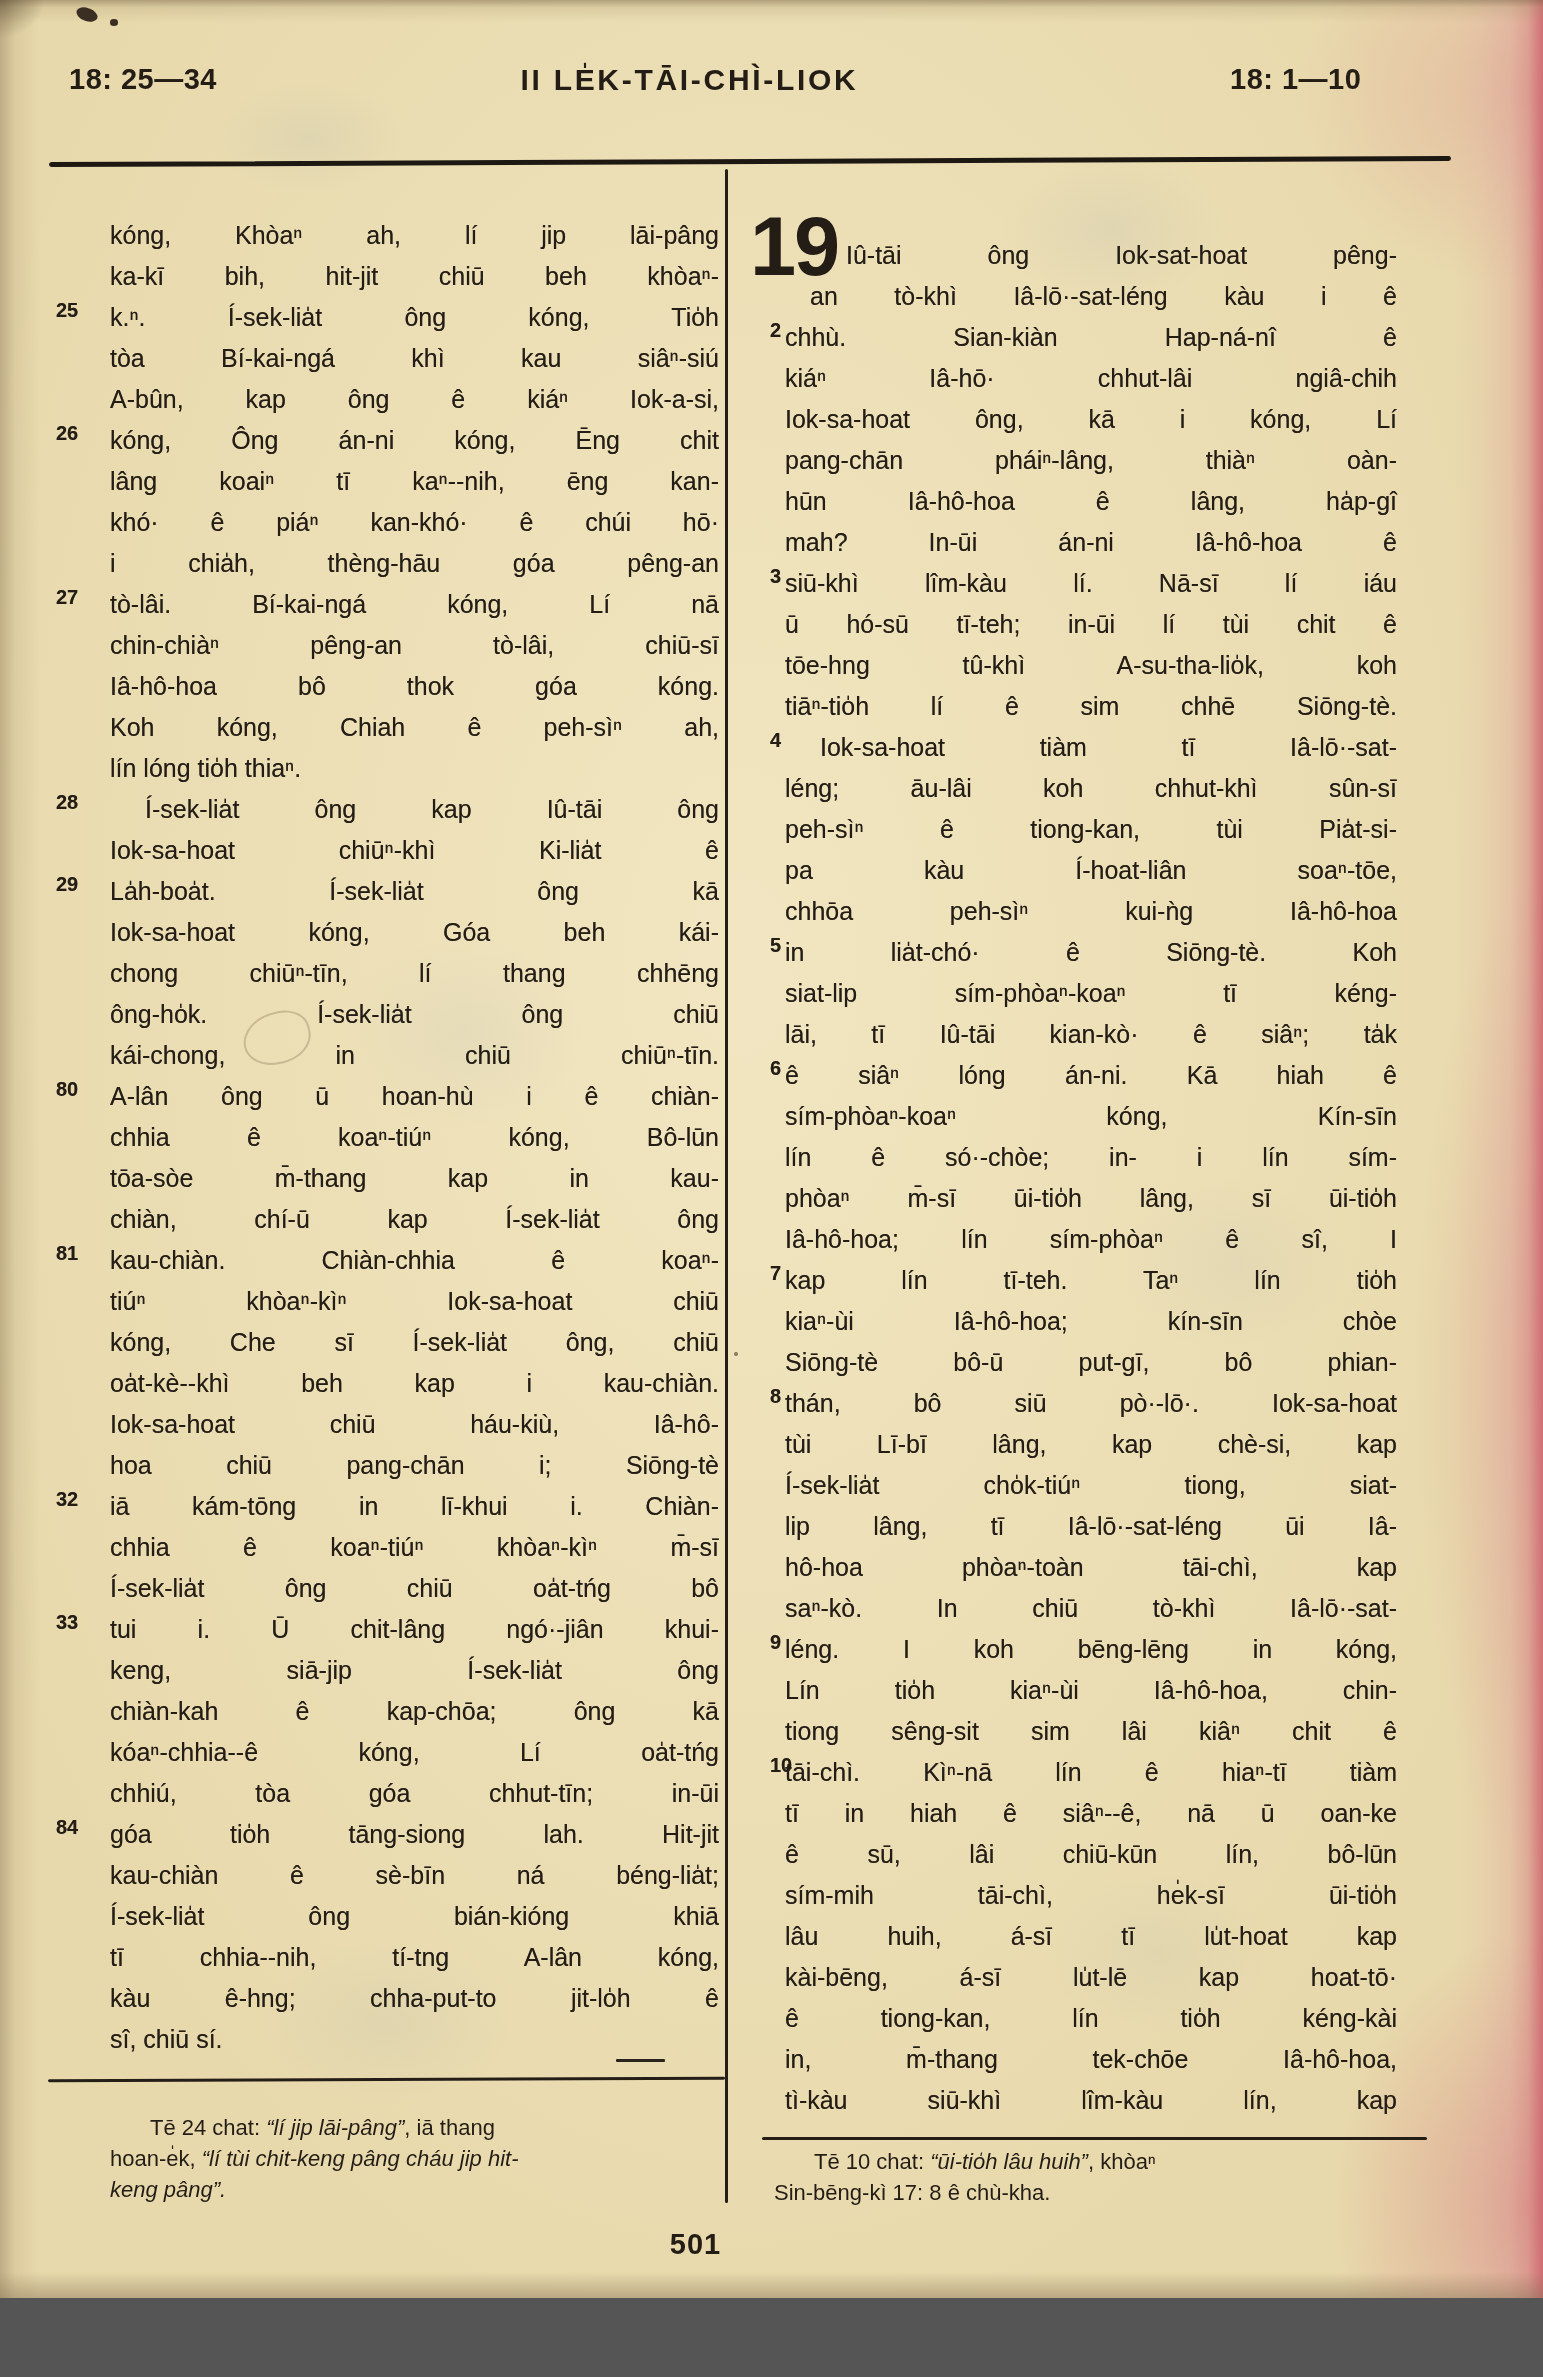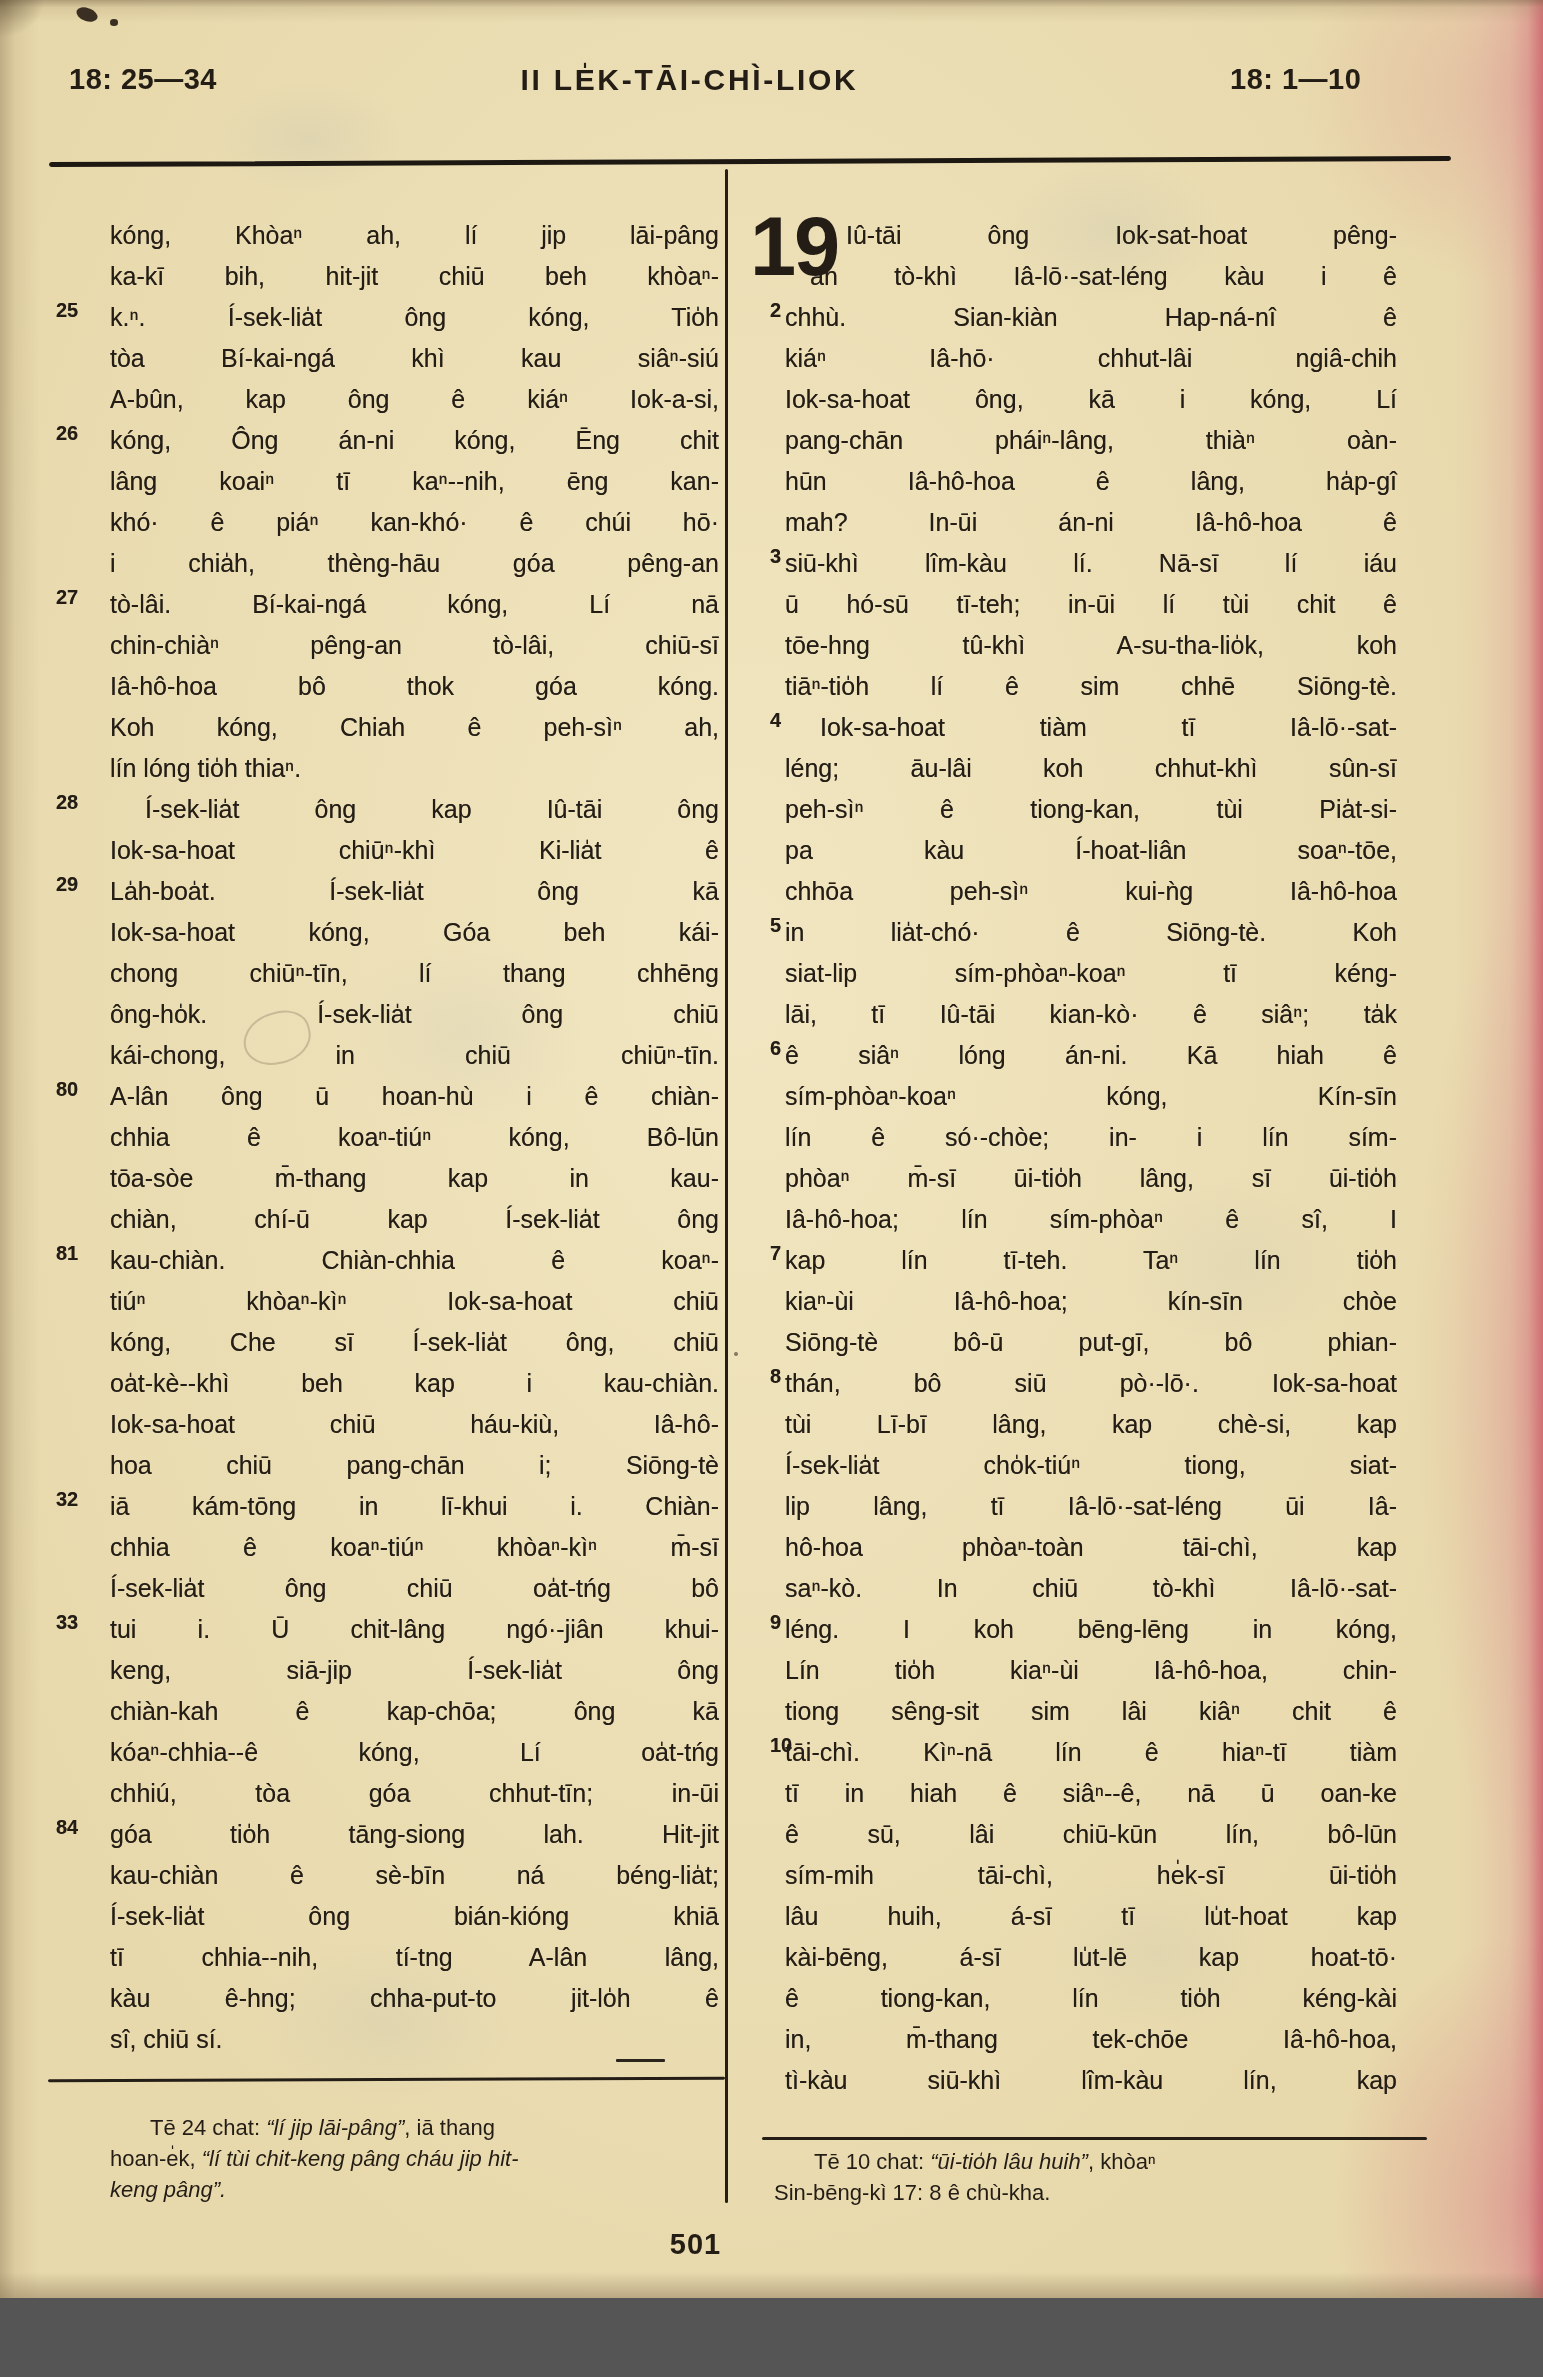--- a/index.html
+++ b/index.html
@@ -40,21 +40,21 @@
   .col{position:absolute;top:215px;}
   .col-left{left:110px;width:609px;}
   .col-right{left:785px;width:612px;}
   .tline{
     position:relative;height:41px;font-size:25px;line-height:41px;
     text-align:justify;text-align-last:justify;text-justify:inter-word;
     text-shadow:0 0 0.5px rgba(35,28,20,.55);
   }
   .tl-left{text-align:left;text-align-last:left;}
   .tl-indent{padding-left:35px;}
-  .pad-a{padding-left:61px;}
+  .pad-a{padding-left:61px;margin-top:20px;}
   .pad-b{padding-left:25px;}
   .vnum{position:absolute;top:3.2px;font-size:20px;font-weight:bold;line-height:1;text-align:right;margin-left:27px;}
   .col-left .vnum{left:-81px;width:47px;}
   .col-right .vnum{left:-42px;width:30px;}
   .chapnum{position:absolute;left:-35px;top:-7.5px;font-size:83px;font-weight:bold;line-height:0.95;letter-spacing:-2.1px;}
   .fsep{position:absolute;height:3.2px;background:#241e17;border-radius:1.6px;}
   .fsep-left{top:2078px;left:48px;width:677px;transform:rotate(-0.2deg);}
   .fsep-right{top:2137px;left:762px;width:665px;}
   .fdash{position:absolute;top:2059px;left:616px;width:49px;height:2.7px;background:#2a241c;border-radius:1.1px;}
   .footnote{position:absolute;font-size:22px;line-height:31px;}
@@ -124,21 +124,21 @@
       <div class="tline"><span>chhia ê koaⁿ-tiúⁿ khòaⁿ-kìⁿ m̄-sī</span></div>
       <div class="tline"><span>Í-sek-lia̍t ông chiū oa̍t-tńg bô</span></div>
       <div class="tline"><span class="vnum">33</span><span>tui i. Ū chit-lâng ngó·-jiân khui-</span></div>
       <div class="tline"><span>keng, siā-jip Í-sek-lia̍t ông</span></div>
       <div class="tline"><span>chiàn-kah ê kap-chōa; ông kā</span></div>
       <div class="tline"><span>kóaⁿ-chhia--ê kóng, Lí oa̍t-tńg</span></div>
       <div class="tline"><span>chhiú, tòa góa chhut-tīn; in-ūi</span></div>
       <div class="tline"><span class="vnum">84</span><span>góa tio̍h tāng-siong lah. Hit-jit</span></div>
       <div class="tline"><span>kau-chiàn ê sè-bīn ná béng-lia̍t;</span></div>
       <div class="tline"><span>Í-sek-lia̍t ông bián-kióng khiā</span></div>
-      <div class="tline"><span>tī chhia--nih, tí-tng A-lân lâng,</span></div>
+      <div class="tline"><span>tī chhia--nih, tí-tng A-lân kóng,</span></div>
       <div class="tline"><span>kàu ê-hng; chha-put-to jit-lo̍h ê</span></div>
       <div class="tline tl-left"><span>sî, chiū sí.</span></div>
     </div>
 
   <div class="col col-right">
     <div class="chapnum">19</div>
   <div class="tline pad-a"><span>Iû-tāi ông Iok-sat-hoat pêng-</span></div>
       <div class="tline pad-b"><span>an tò-khì Iâ-lō·-sat-léng kàu i ê</span></div>
       <div class="tline"><span class="vnum">2</span><span>chhù. Sian-kiàn Hap-ná-nî ê</span></div>
       <div class="tline"><span>kiáⁿ Iâ-hō· chhut-lâi ngiâ-chih</span></div>

